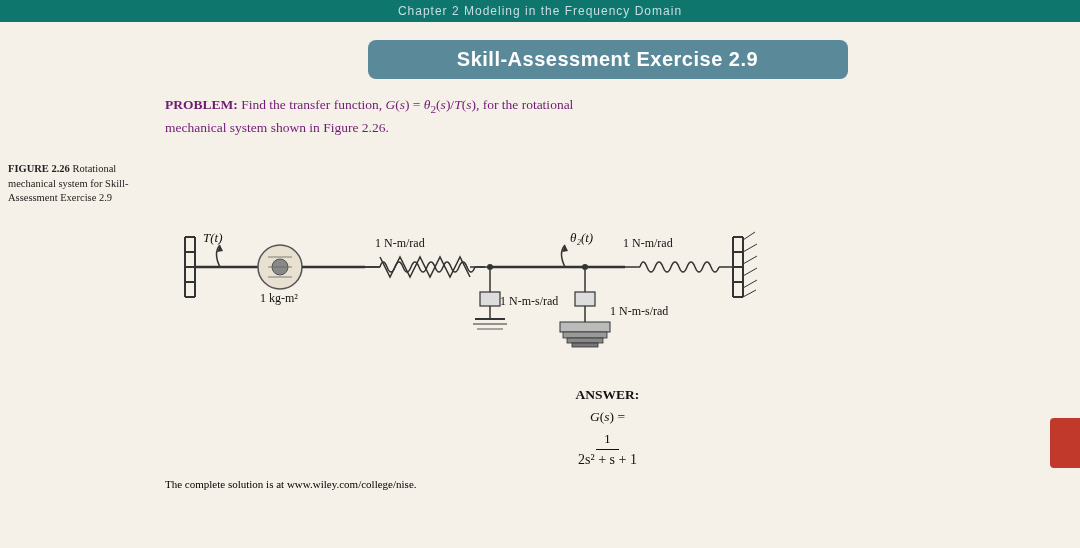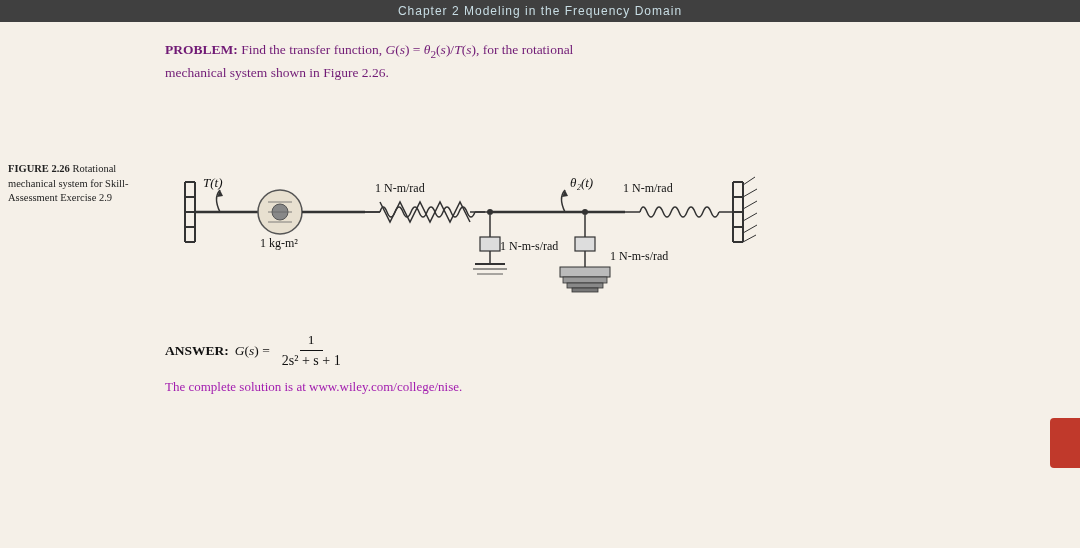--- a/index.html
+++ b/index.html
@@ -12,21 +12,21 @@
       position: relative;
     }
 
     
     .top-bar {
       position: absolute;
       top: 0;
       left: 0;
       right: 0;
       height: 22px;
-      background: #404040;
+      background: #0f766e;
       display: flex;
       align-items: center;
       justify-content: center;
       color: #c8dde4;
       font-size: 12px;
       font-family: Arial, sans-serif;
       letter-spacing: 1px;
     }
 
     
@@ -100,20 +100,21 @@
     }
 
     
     .answer-section {
       font-size: 13.5px;
       color: #111;
       display: flex;
       align-items: center;
       gap: 6px;
       margin-bottom: 10px;
+      flex-direction: column;
     }
     .answer-section .bold {
       font-weight: bold;
     }
 
     .fraction {
       display: inline-flex;
       flex-direction: column;
       align-items: center;
       vertical-align: middle;
@@ -123,22 +124,22 @@
       border-bottom: 1.5px solid #111;
       padding: 0 8px 2px 8px;
       font-size: 13.5px;
     }
     .fraction .denominator {
       padding: 2px 4px 0 4px;
       font-size: 14px;
     }
 
     .website-text {
-      font-size: 13px;
-      color: #a21caf;
+      font-size: 11px;
+      color: #000000;
     }
 
     
     .red-tab {
       position: absolute;
       right: 0;
       bottom: 80px;
       width: 30px;
       height: 50px;
       background: #c0392b;
@@ -162,20 +163,23 @@
 <div class="main-content">
 
   <div class="left-sidebar">
     <span class="figure-label">FIGURE 2.26</span>
     <span> Rotational mechanical system for Skill-Assessment Exercise 2.9</span>
   </div>
 
   <div class="content-area">
 
     
+    <div class="title-box">
+      <h2>Skill-Assessment Exercise 2.9</h2>
+    </div>
 
     
     <div class="problem-text">
       <span class="bold">PROBLEM:</span>
       Find the transfer function, <i>G</i>(<i>s</i>) = <i>θ</i><sub>2</sub>(<i>s</i>)/<i>T</i>(<i>s</i>), for the rotational<br>
       mechanical system shown in Figure 2.26.
     </div>
 
     
     <div class="diagram-area">

